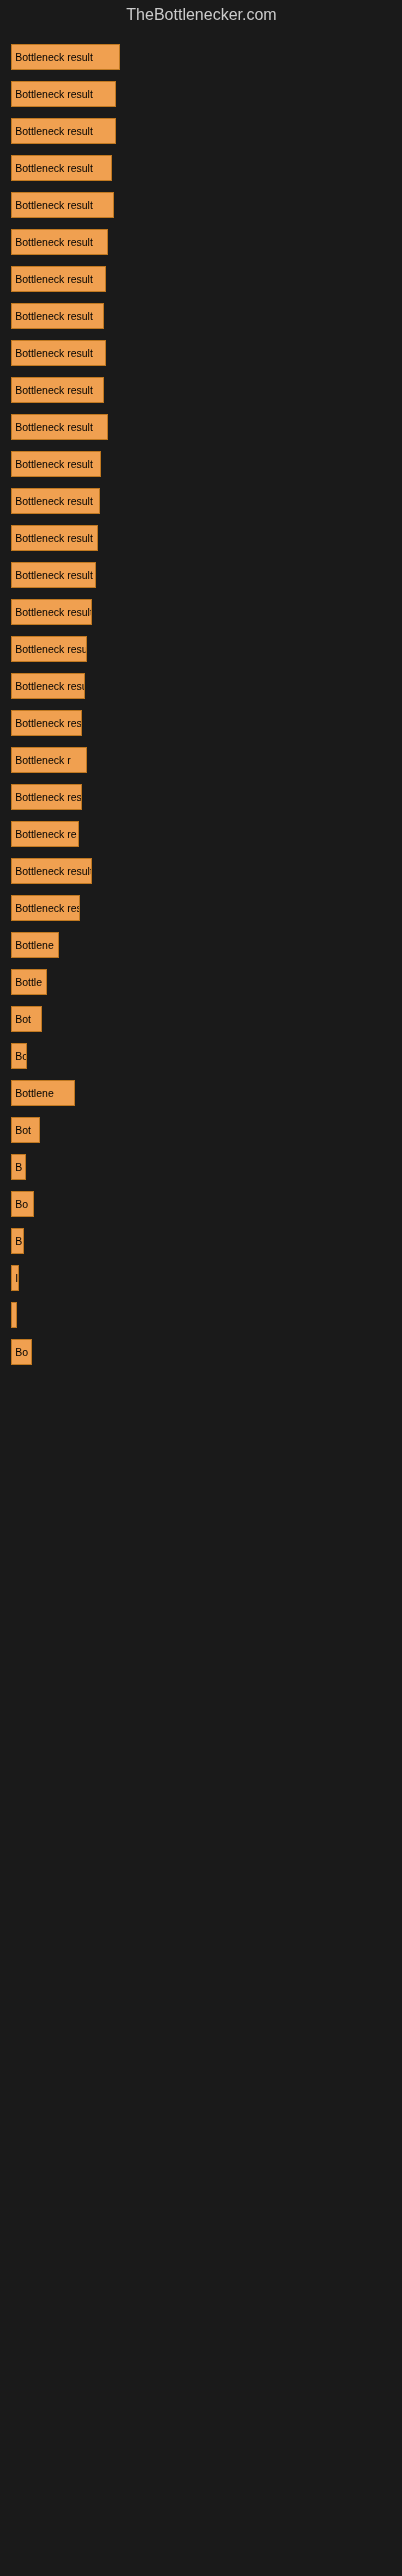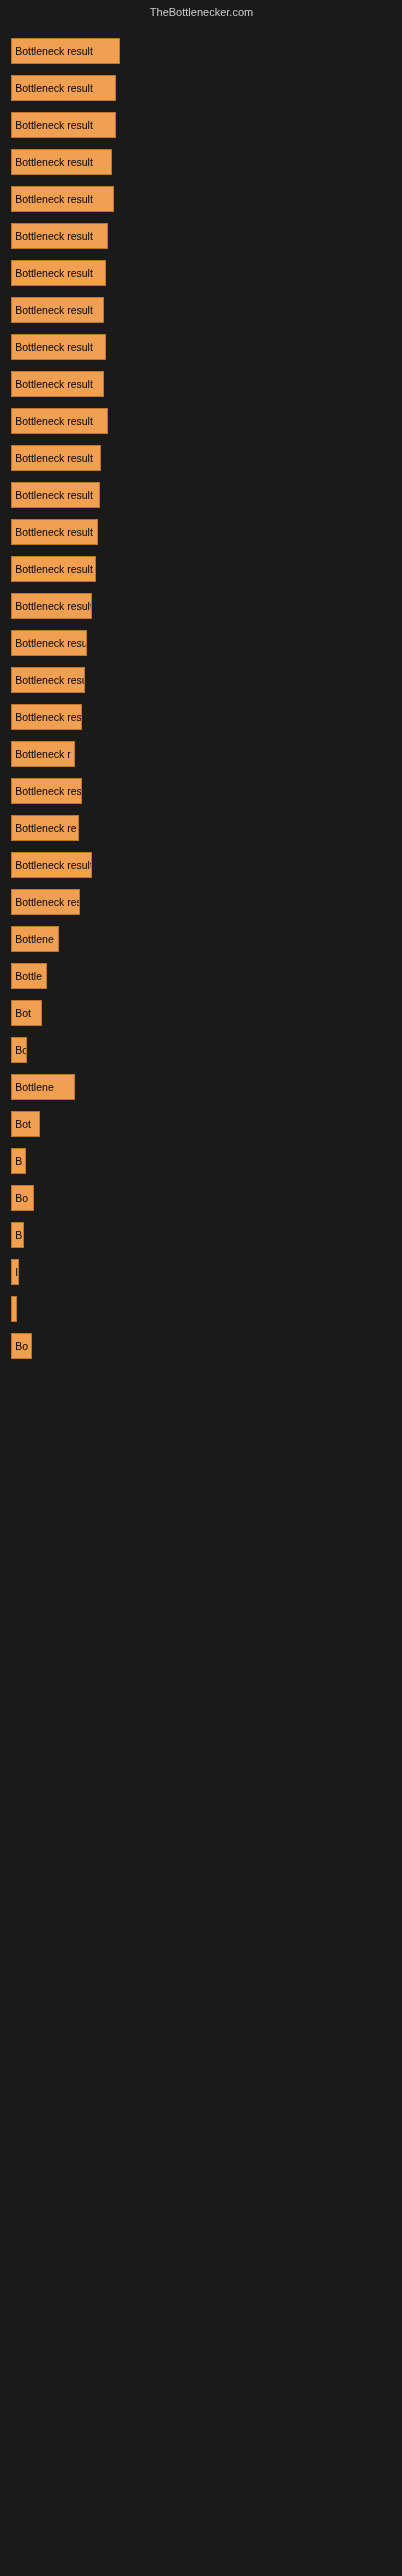--- a/index.html
+++ b/index.html
@@ -10,21 +10,21 @@
     body {
       background-color: #1a1a1a;
       width: 403px;
       min-height: 2576px;
       font-family: Arial, sans-serif;
       position: relative;
     }
     .site-title {
       text-align: center;
       color: #cccccc;
-      font-size: 11px;
+      font-size: 16px;
       padding: 6.4px 0;
       background-color: #1a1a1a;
     }
     .bars-container {
       padding: 8px 0;
     }
     .bar-row {
       display: flex;
       align-items: center;
       margin-bottom: 0px;
@@ -143,21 +143,21 @@
       <div class="bar" style="width: 74px;">
         <span class="bar-label">Bottleneck result</span>
       </div>
     </div>
     <div class="bar-row">
       <div class="bar" style="width: 71px;">
         <span class="bar-label">Bottleneck resu</span>
       </div>
     </div>
     <div class="bar-row">
-      <div class="bar" style="width: 64px;">
+      <div class="bar" style="width: 76px;">
         <span class="bar-label">Bottleneck r</span>
       </div>
     </div>
     <div class="bar-row">
       <div class="bar" style="width: 71px;">
         <span class="bar-label">Bottleneck resu</span>
       </div>
     </div>
     <div class="bar-row">
       <div class="bar" style="width: 68px;">

